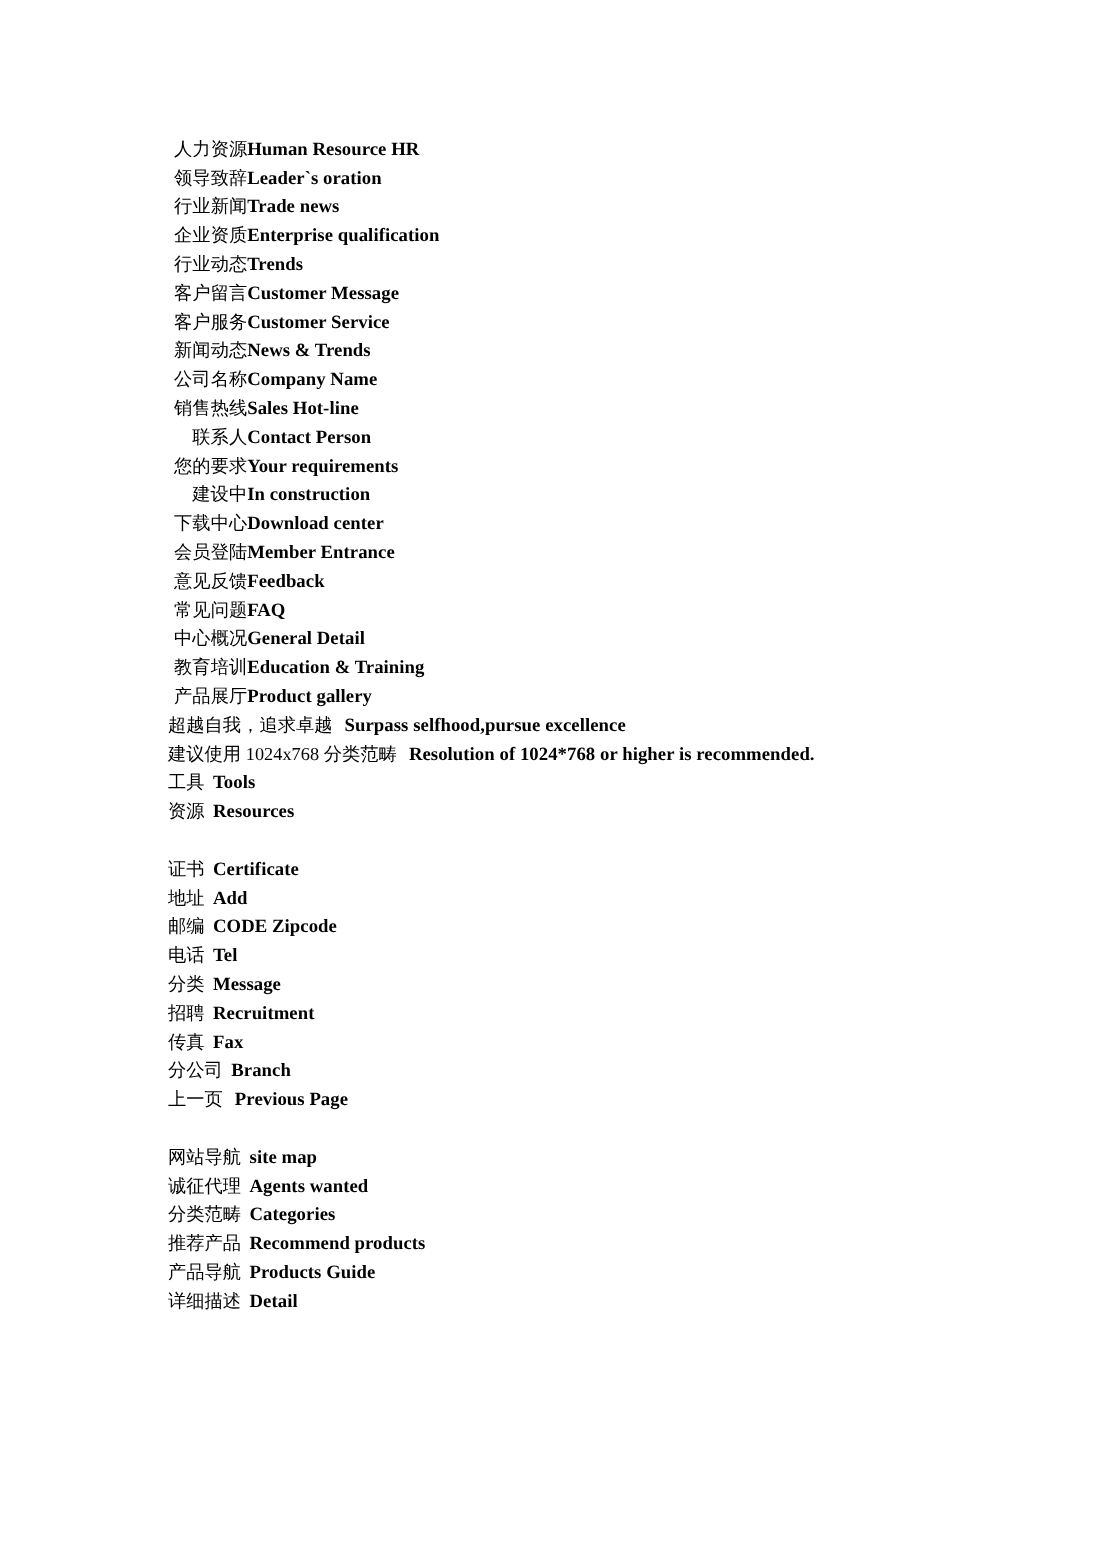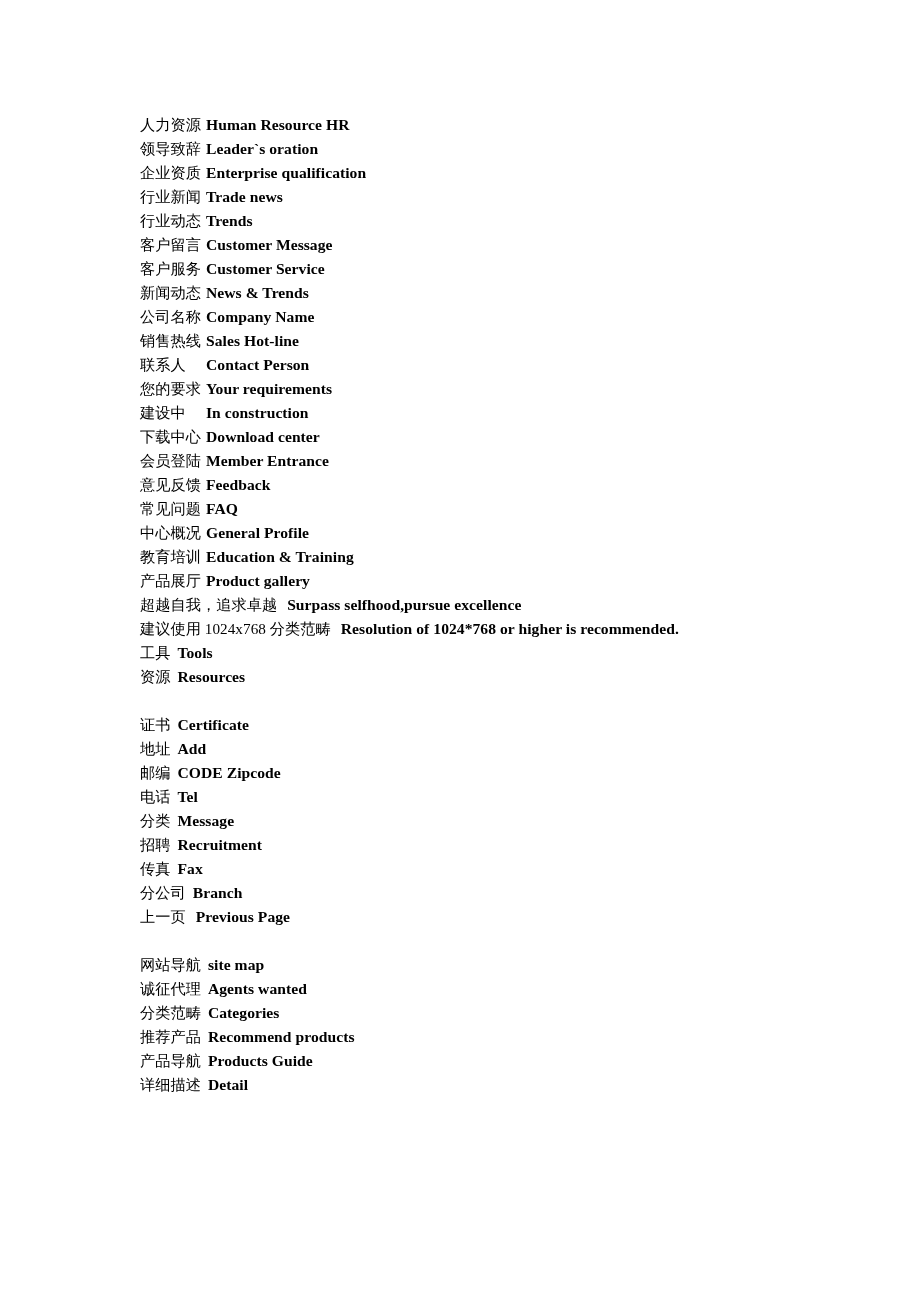--- a/index.html
+++ b/index.html
@@ -51,56 +51,57 @@
   .inline .term {
     display: inline;
   }
   .inline .gap {
     display: inline-block;
     width: 7px;
   }
   .term {
     font-family: "Liberation Serif", "DejaVu Serif", serif;
     font-size: 15.2px;
+    text-align: right;
   }
   .gloss {
     font-family: "Liberation Serif", "DejaVu Serif", serif;
     font-size: 15.6px;
     font-weight: bold;
   }
   
   .inline.wide .gap {
     width: 10px;
   }
 </style>
 </head>
 <body>
 
 <div class="page">
   <div class="doc-body">
 
     <div class="glossary-block">
       <div class="entry aligned"><span class="term">人力资源</span><span class="gloss">Human Resource HR</span></div>
       <div class="entry aligned"><span class="term">领导致辞</span><span class="gloss">Leader`s oration</span></div>
+      <div class="entry aligned"><span class="term">行业新闻</span><span class="gloss">Trade news</span></div>
       <div class="entry aligned"><span class="term">企业资质</span><span class="gloss">Enterprise qualification</span></div>
-      <div class="entry aligned"><span class="term">行业新闻</span><span class="gloss">Trade news</span></div>
       <div class="entry aligned"><span class="term">行业动态</span><span class="gloss">Trends</span></div>
       <div class="entry aligned"><span class="term">客户留言</span><span class="gloss">Customer Message</span></div>
       <div class="entry aligned"><span class="term">客户服务</span><span class="gloss">Customer Service</span></div>
       <div class="entry aligned"><span class="term">新闻动态</span><span class="gloss">News &amp; Trends</span></div>
       <div class="entry aligned"><span class="term">公司名称</span><span class="gloss">Company Name</span></div>
       <div class="entry aligned"><span class="term">销售热线</span><span class="gloss">Sales Hot-line</span></div>
       <div class="entry aligned"><span class="term">联系人</span><span class="gloss">Contact Person</span></div>
       <div class="entry aligned"><span class="term">您的要求</span><span class="gloss">Your requirements</span></div>
       <div class="entry aligned"><span class="term">建设中</span><span class="gloss">In construction</span></div>
       <div class="entry aligned"><span class="term">下载中心</span><span class="gloss">Download center</span></div>
       <div class="entry aligned"><span class="term">会员登陆</span><span class="gloss">Member Entrance</span></div>
       <div class="entry aligned"><span class="term">意见反馈</span><span class="gloss">Feedback</span></div>
       <div class="entry aligned"><span class="term">常见问题</span><span class="gloss">FAQ</span></div>
-      <div class="entry aligned"><span class="term">中心概况</span><span class="gloss">General Profile</span></div>
+      <div class="entry aligned"><span class="term">中心概况</span><span class="gloss">General Detail</span></div>
       <div class="entry aligned"><span class="term">教育培训</span><span class="gloss">Education &amp; Training</span></div>
       <div class="entry aligned"><span class="term">产品展厅</span><span class="gloss">Product gallery</span></div>
 
       <div class="entry inline wide"><span class="term">超越自我，追求卓越</span><span class="gap"></span><span class="gloss">Surpass selfhood,pursue excellence</span></div>
       <div class="entry inline wide"><span class="term">建议使用 1024x768 分类范畴</span><span class="gap"></span><span class="gloss">Resolution of 1024*768 or higher is recommended.</span></div>
 
       <div class="entry inline"><span class="term">工具</span><span class="gap"></span><span class="gloss">Tools</span></div>
       <div class="entry inline"><span class="term">资源</span><span class="gap"></span><span class="gloss">Resources</span></div>
     </div>
 

